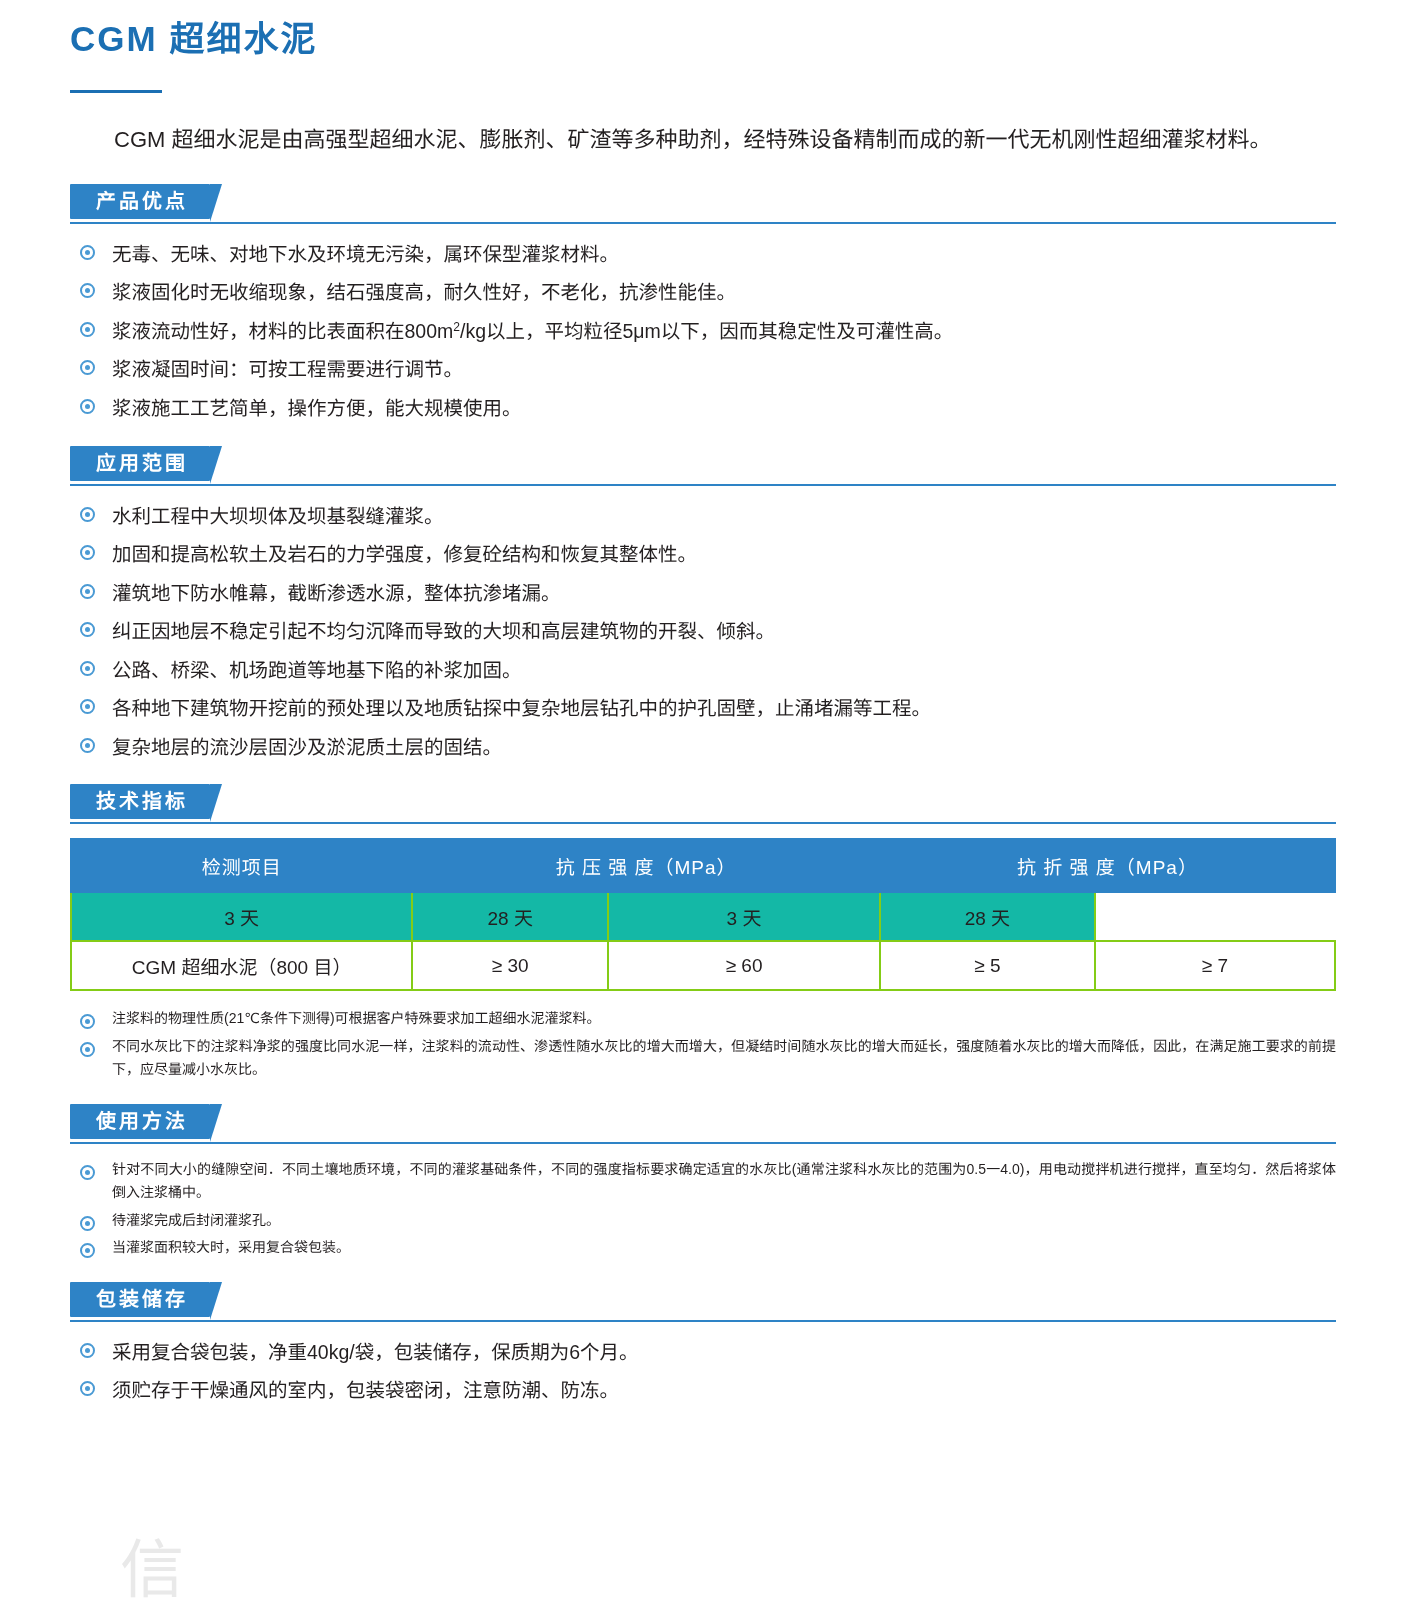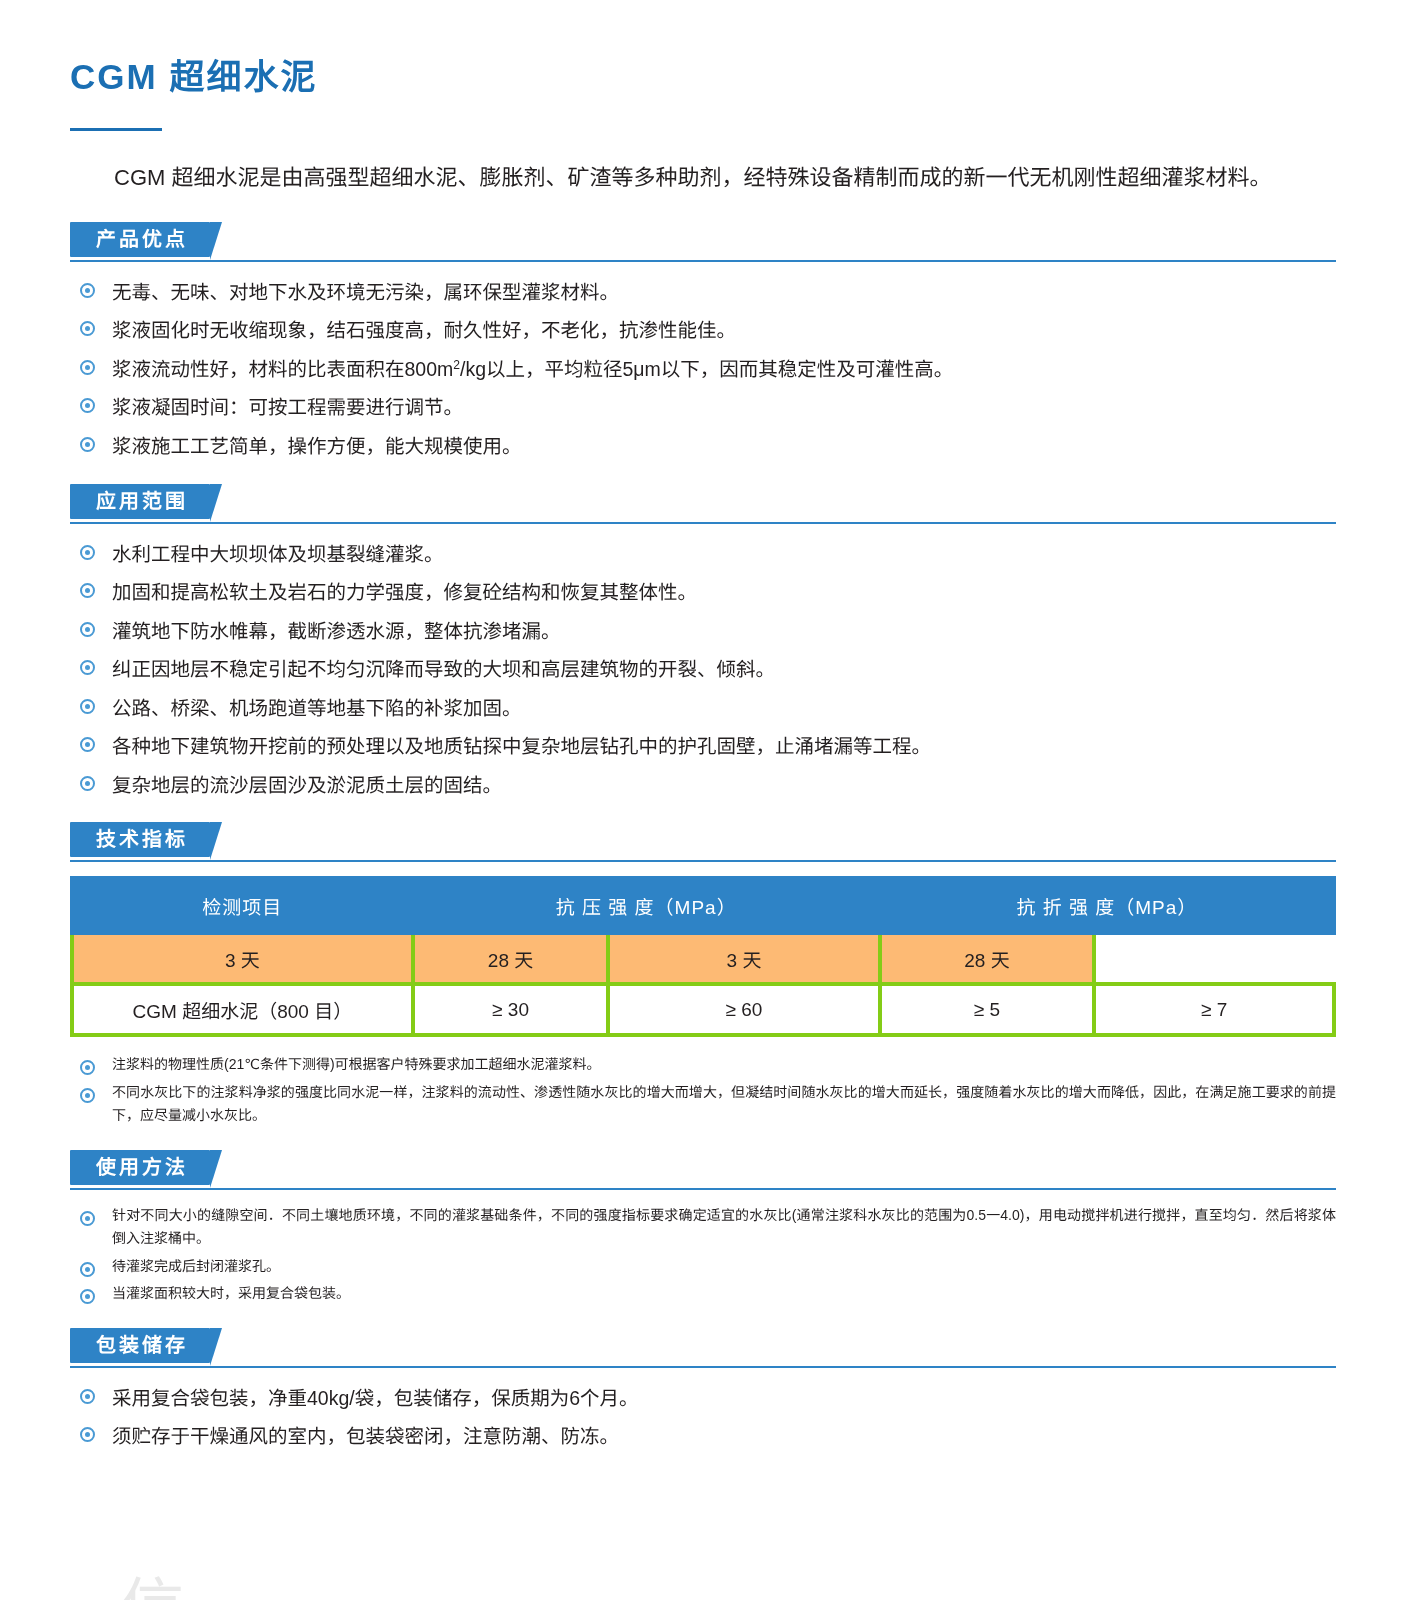--- a/index.html
+++ b/index.html
@@ -132,36 +132,36 @@
   }
 
   
   table.spec {
     width: 100%;
     border-collapse: collapse;
     margin: 6px 0 16px 0;
     table-layout: fixed;
   }
   table.spec th, table.spec td {
-    border: 4px solid #84cc16;
+    border: 2px solid #84cc16;
     text-align: center;
     font-size: 19px;
     padding: 10px 4px;
     color: #231f20;
   }
   table.spec thead th {
     background: #2e83c6;
     color: #ffffff;
     font-weight: normal;
     letter-spacing: 1px;
     border-color: #2e83c6;
     padding: 12px 4px;
   }
   table.spec tr.subhead td {
-    background: #fdba74;
+    background: #14b8a6;
     color: #231f20;
   }
   table.spec tr.datarow td {
     background: #ffffff;
   }
 
   
   .notes {
     margin: 0 0 22px 0;
     padding: 0 0 0 8px;
@@ -200,21 +200,21 @@
   .watermark {
     position: absolute;
     left: 120px;
     bottom: -10px;
     font-size: 64px;
     color: #e9e9e9;
     font-family: "Liberation Serif", serif;
     z-index: 0;
     user-select: none;
   }
-  .content { position: relative; z-index: 1; margin-top: 38px; }
+  .content { position: relative; z-index: 1; }
 </style>
 </head>
 <body>
 
 <div class="page">
   <div class="watermark">信</div>
 
   <div class="content">
 
     <h1 class="doc-title">CGM 超细水泥</h1>

